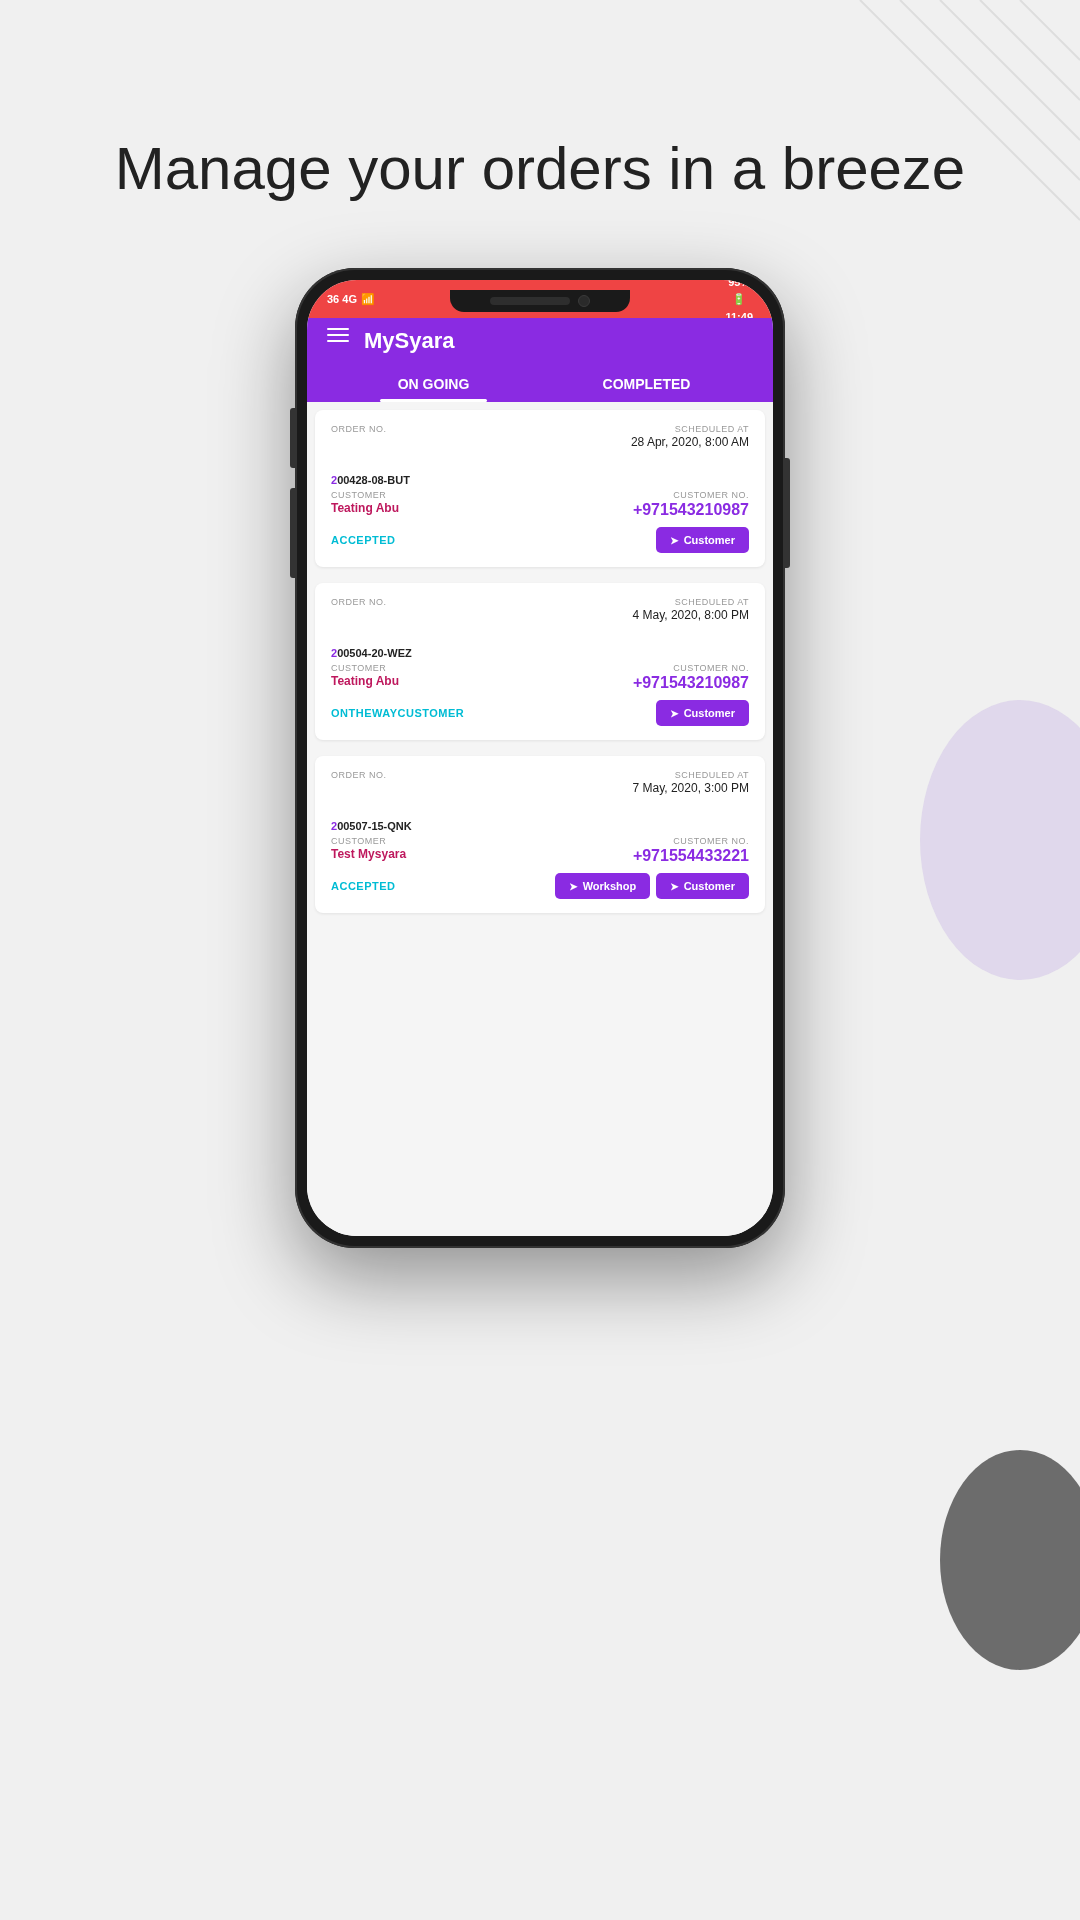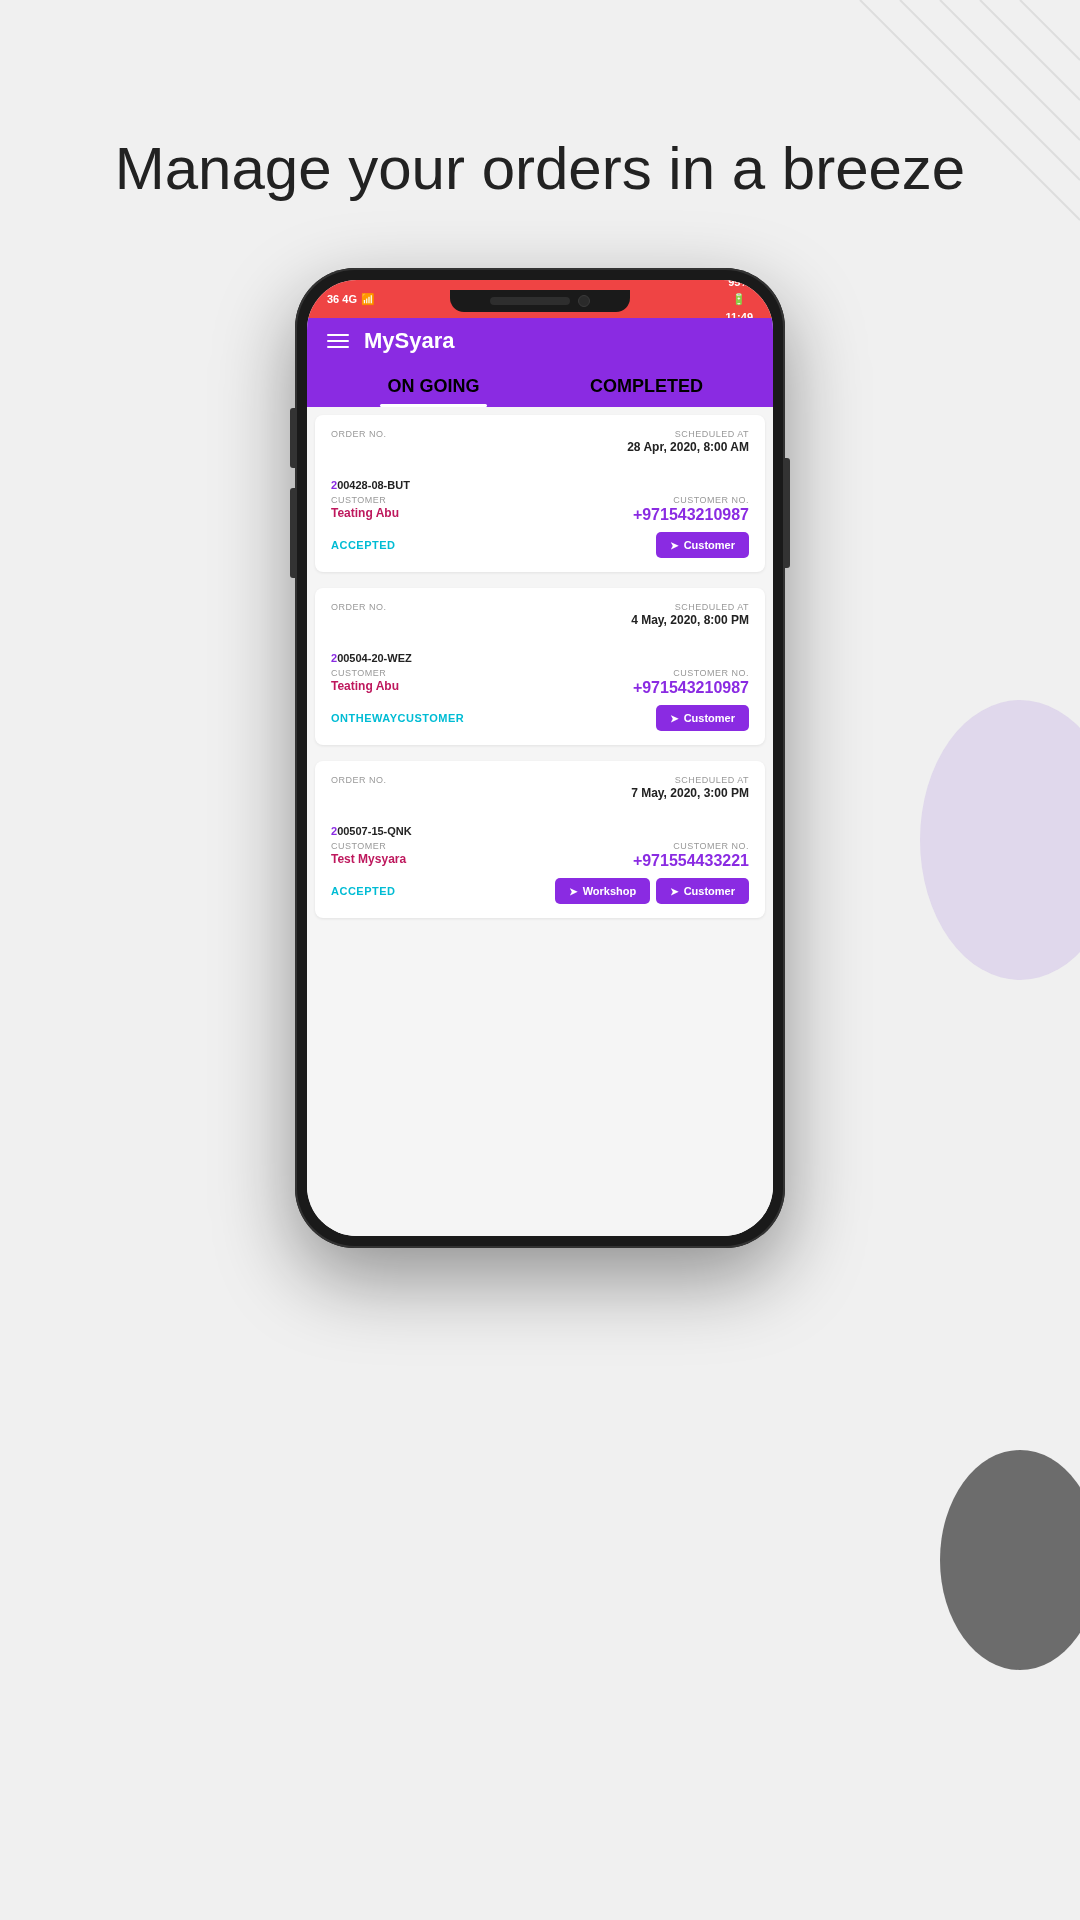--- a/index.html
+++ b/index.html
@@ -159,21 +159,21 @@
 
     
     .app-header {
       background: #8a2be2;
       padding: 10px 20px 0;
       flex-shrink: 0;
     }
 
     .header-title-row {
       display: flex;
-      align-items: center;
+      align-items: flex-start;
       gap: 15px;
       padding-bottom: 12px;
     }
 
     .hamburger-icon {
       display: flex;
       flex-direction: column;
       gap: 4px;
       cursor: pointer;
     }
@@ -197,23 +197,23 @@
       background: #8a2be2;
       display: flex;
       justify-content: space-around;
       position: relative;
     }
 
     .tab {
       flex: 1;
       text-align: center;
       padding: 10px 0;
-      font-size: 18px;
+      font-size: 14px;
       font-weight: 600;
-      color: #000000;
+      color: #ffffff;
       cursor: pointer;
       position: relative;
     }
 
     .tab.active::after {
       content: '';
       position: absolute;
       bottom: 0;
       left: 25%;
       width: 50%;
@@ -265,21 +265,21 @@
       margin-top: 40px;
     }
 
     .order-no span.highlight {
       color: #8a2be2;
     }
 
     .scheduled-at {
       text-align: right;
       font-size: 12px;
-      font-weight: 700;
+      font-weight: 400;
       color: #222;
     }
 
     .customer-name {
       font-size: 12px;
       font-weight: 600;
       color: #be185d;
     }
 
     .customer-no {

